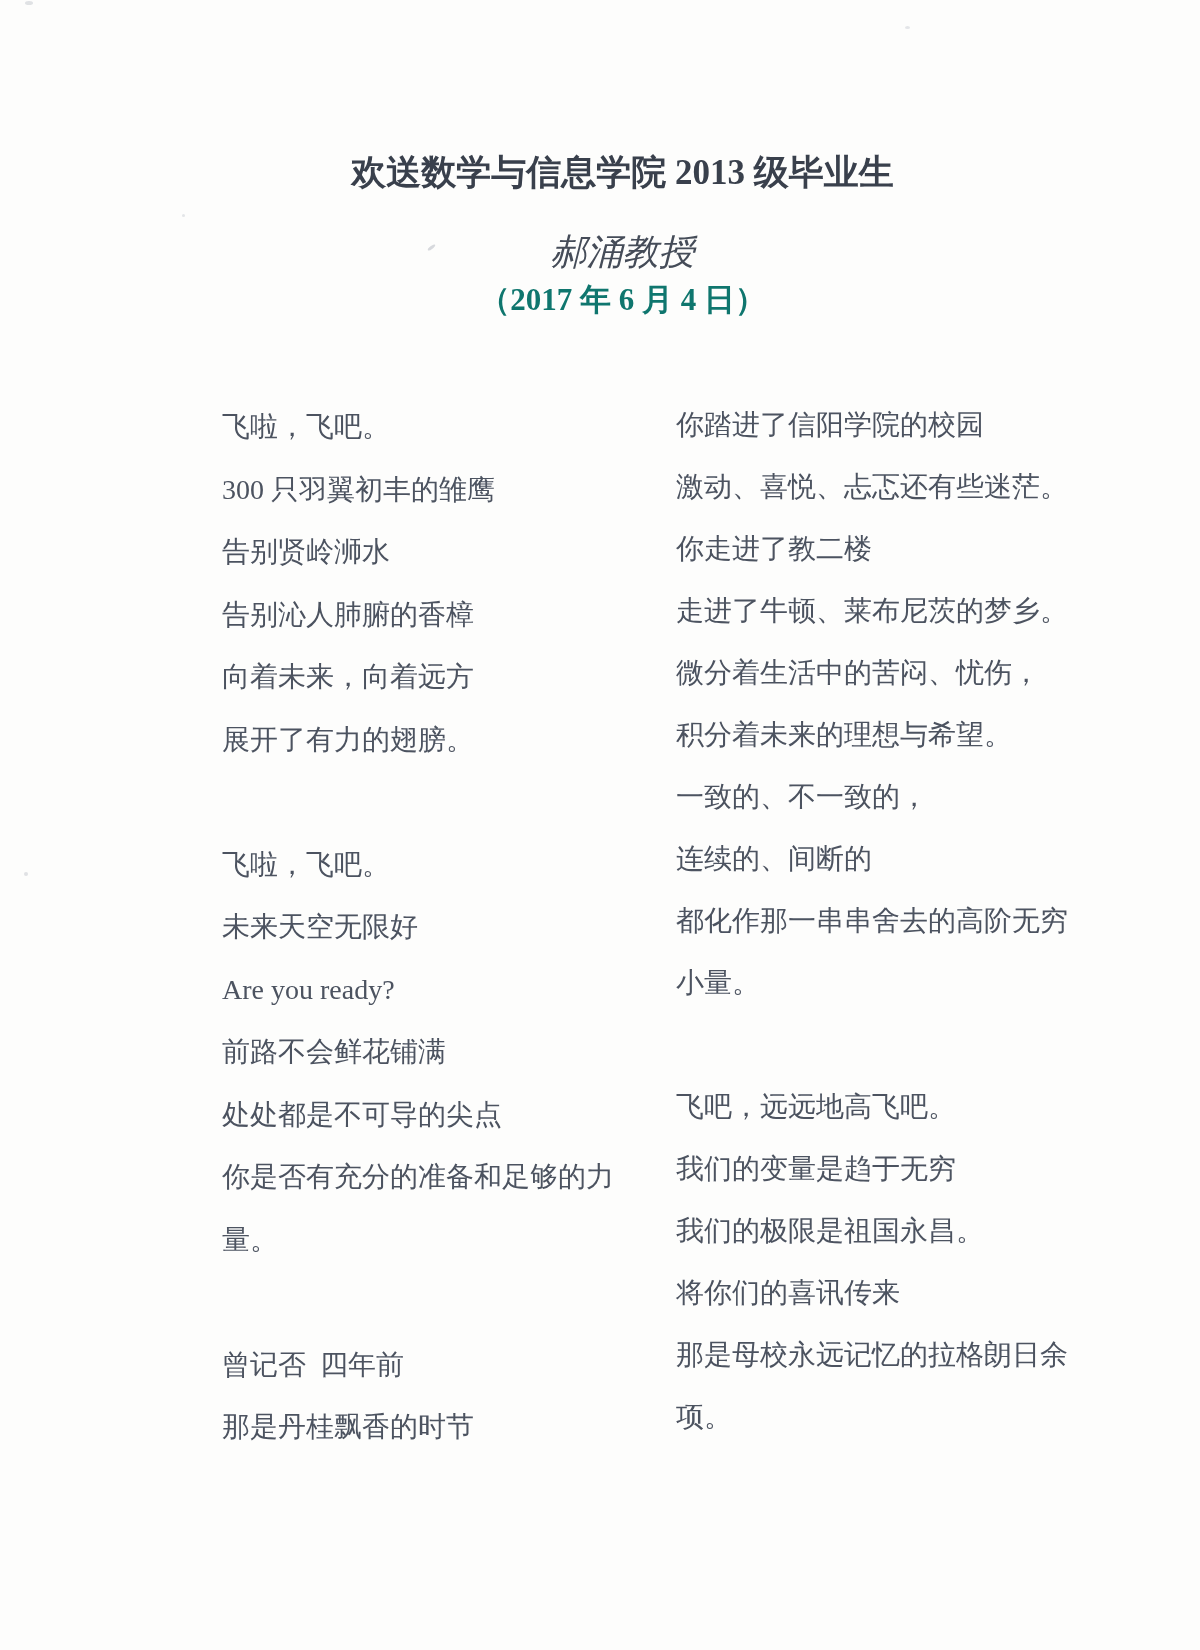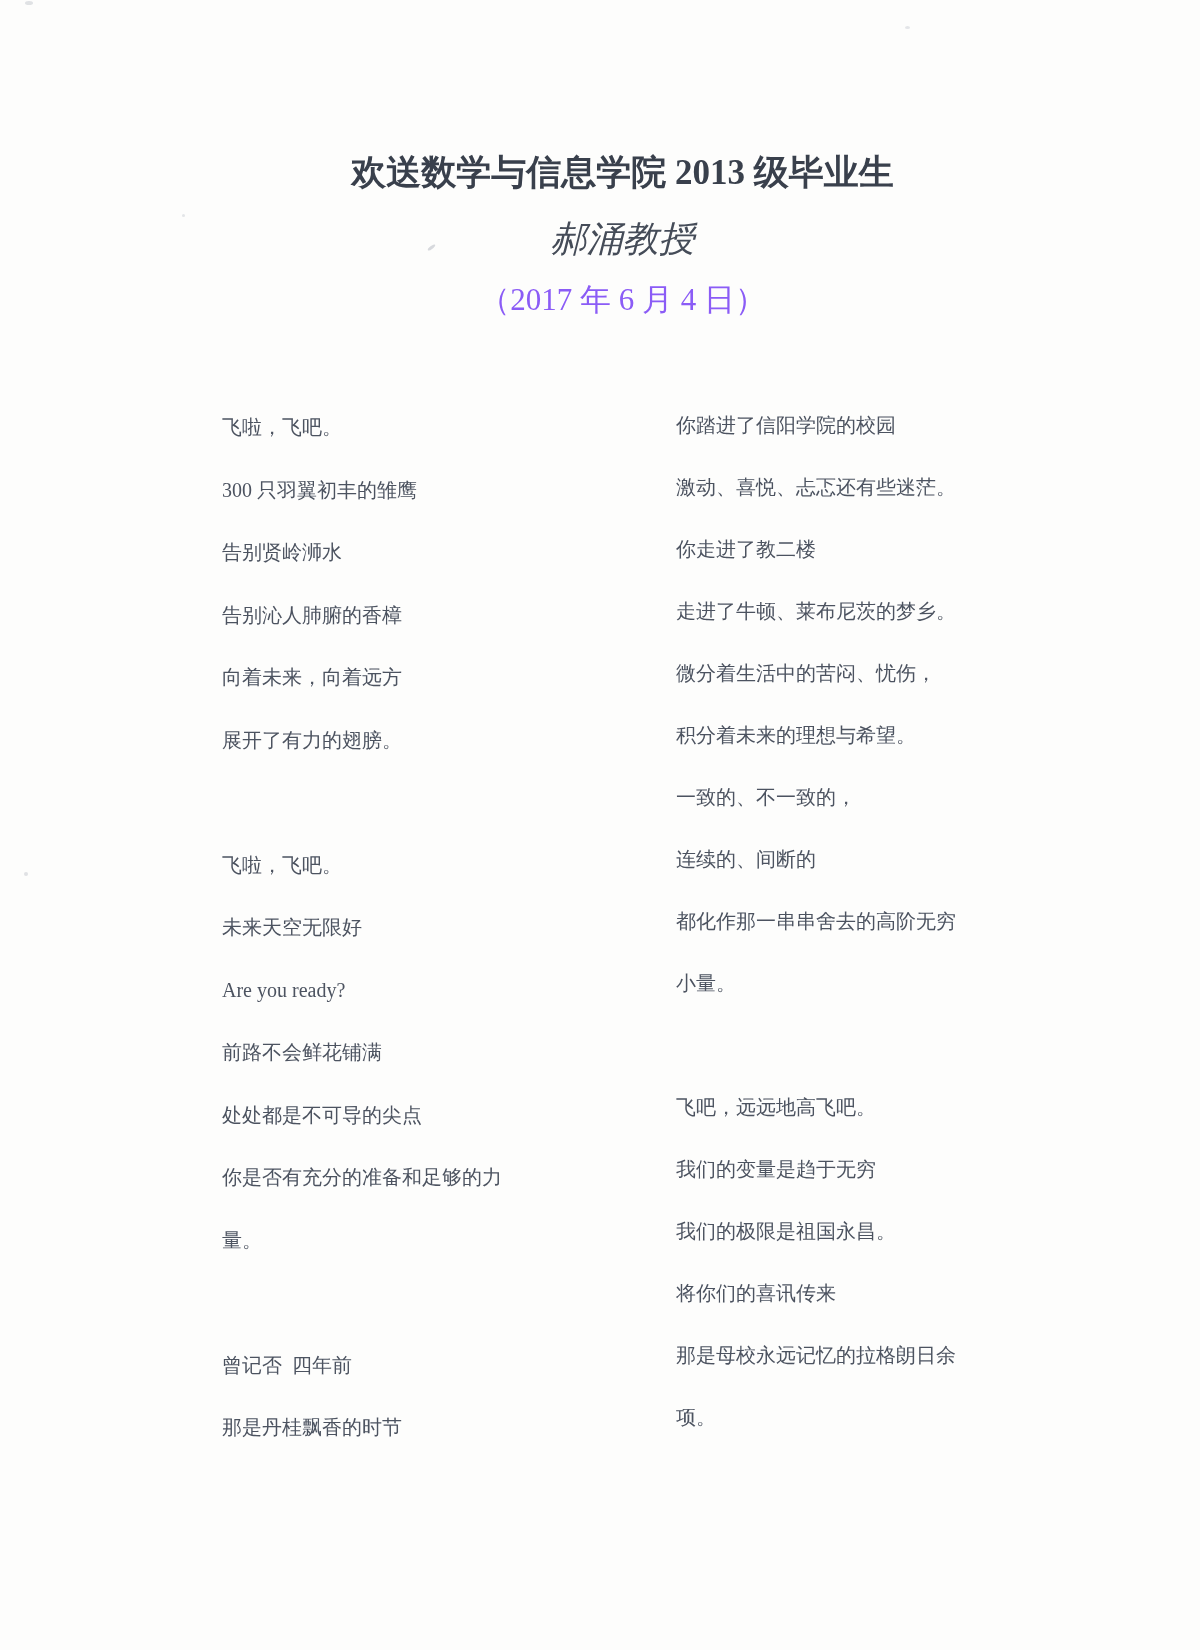--- a/index.html
+++ b/index.html
@@ -27,35 +27,35 @@
     line-height:1;
     white-space:pre;
     color:var(--head-ink);
   }
   .title{
     top:155px;
     font-size:35px;
     font-weight:700;
   }
   .author{
-    top:221px;
+    top:234px;
     font-size:36px;
     font-style:italic;
     font-weight:400;
     color:#454c58;
   }
   .date{
     top:284px;
     font-size:31px;
-    font-weight:400;
-    color:#8b5cf6;
+    font-weight:700;
+    color:#0f766e;
   }
   .col{
     position:absolute;
-    font-size:20px;
+    font-size:28px;
     white-space:pre;
   }
   .col .line{white-space:pre;}
   .col-left{left:222px;top:396px;width:420px;}
   .col-left .line{height:62.5px;line-height:62.5px;}
   .col-right{left:676px;top:394px;width:430px;}
   .col-right .line{height:62px;line-height:62px;}
   .speck{
     position:absolute;
     background:#a8aeb8;

